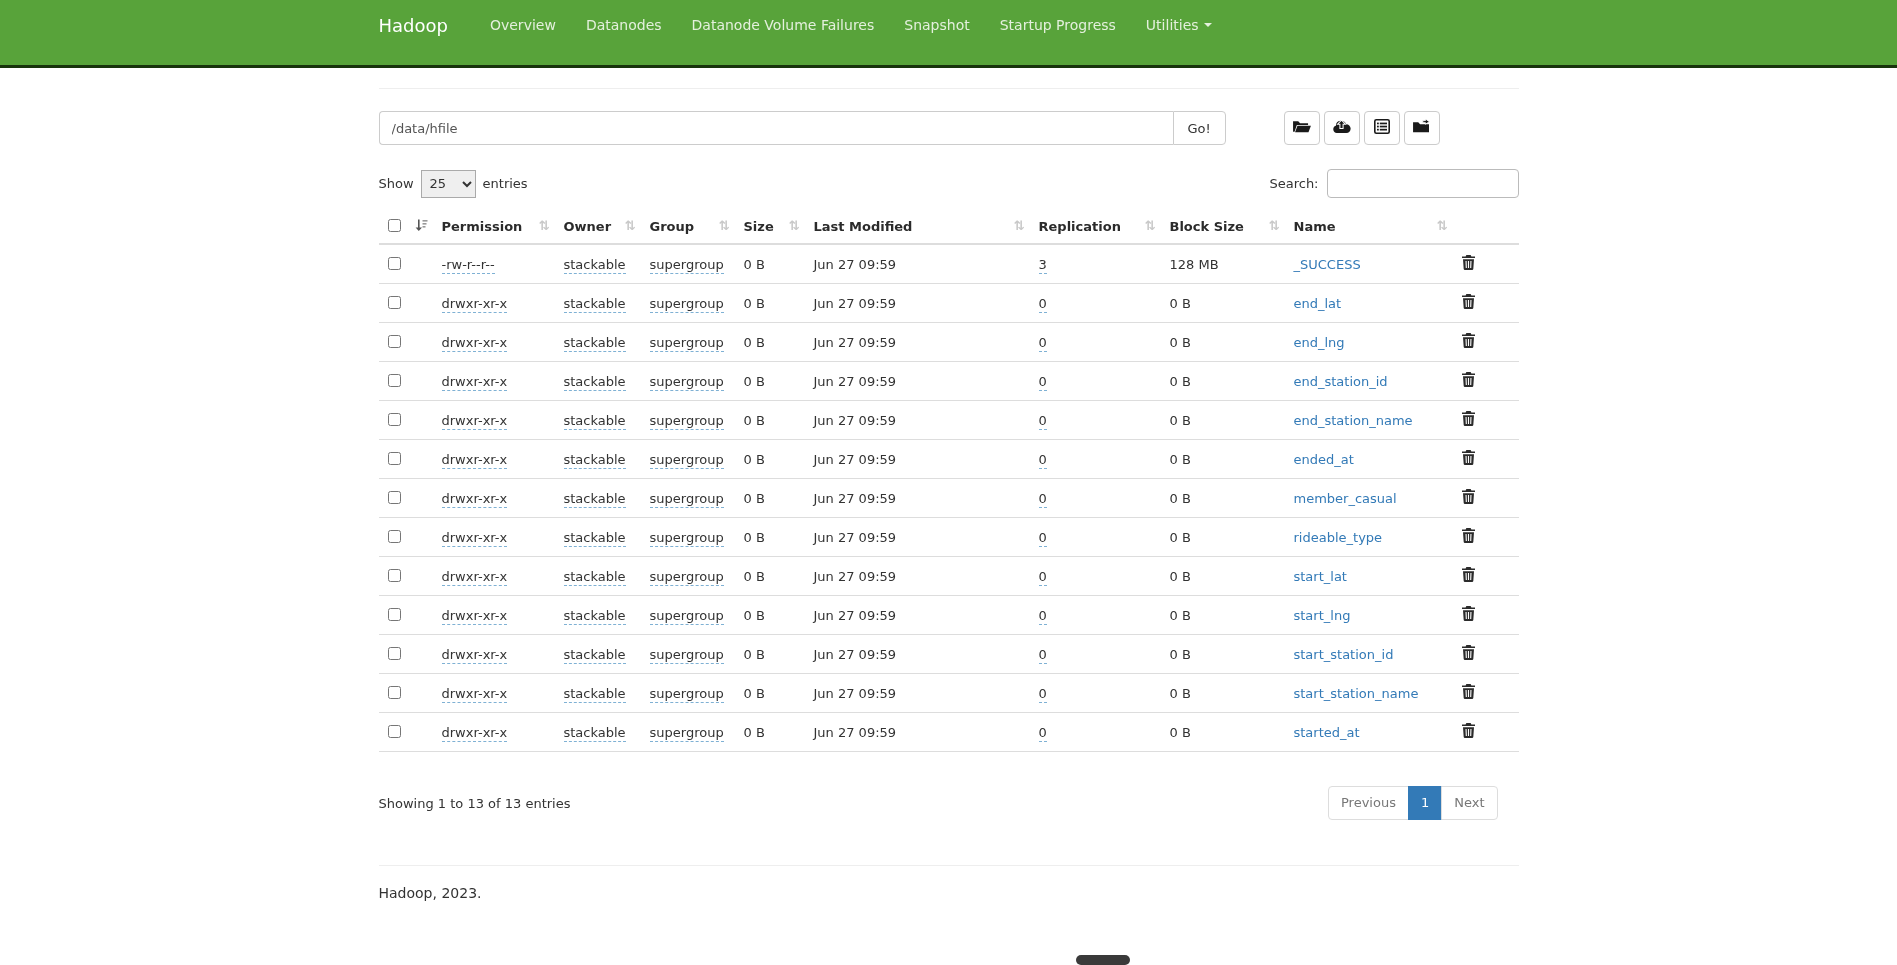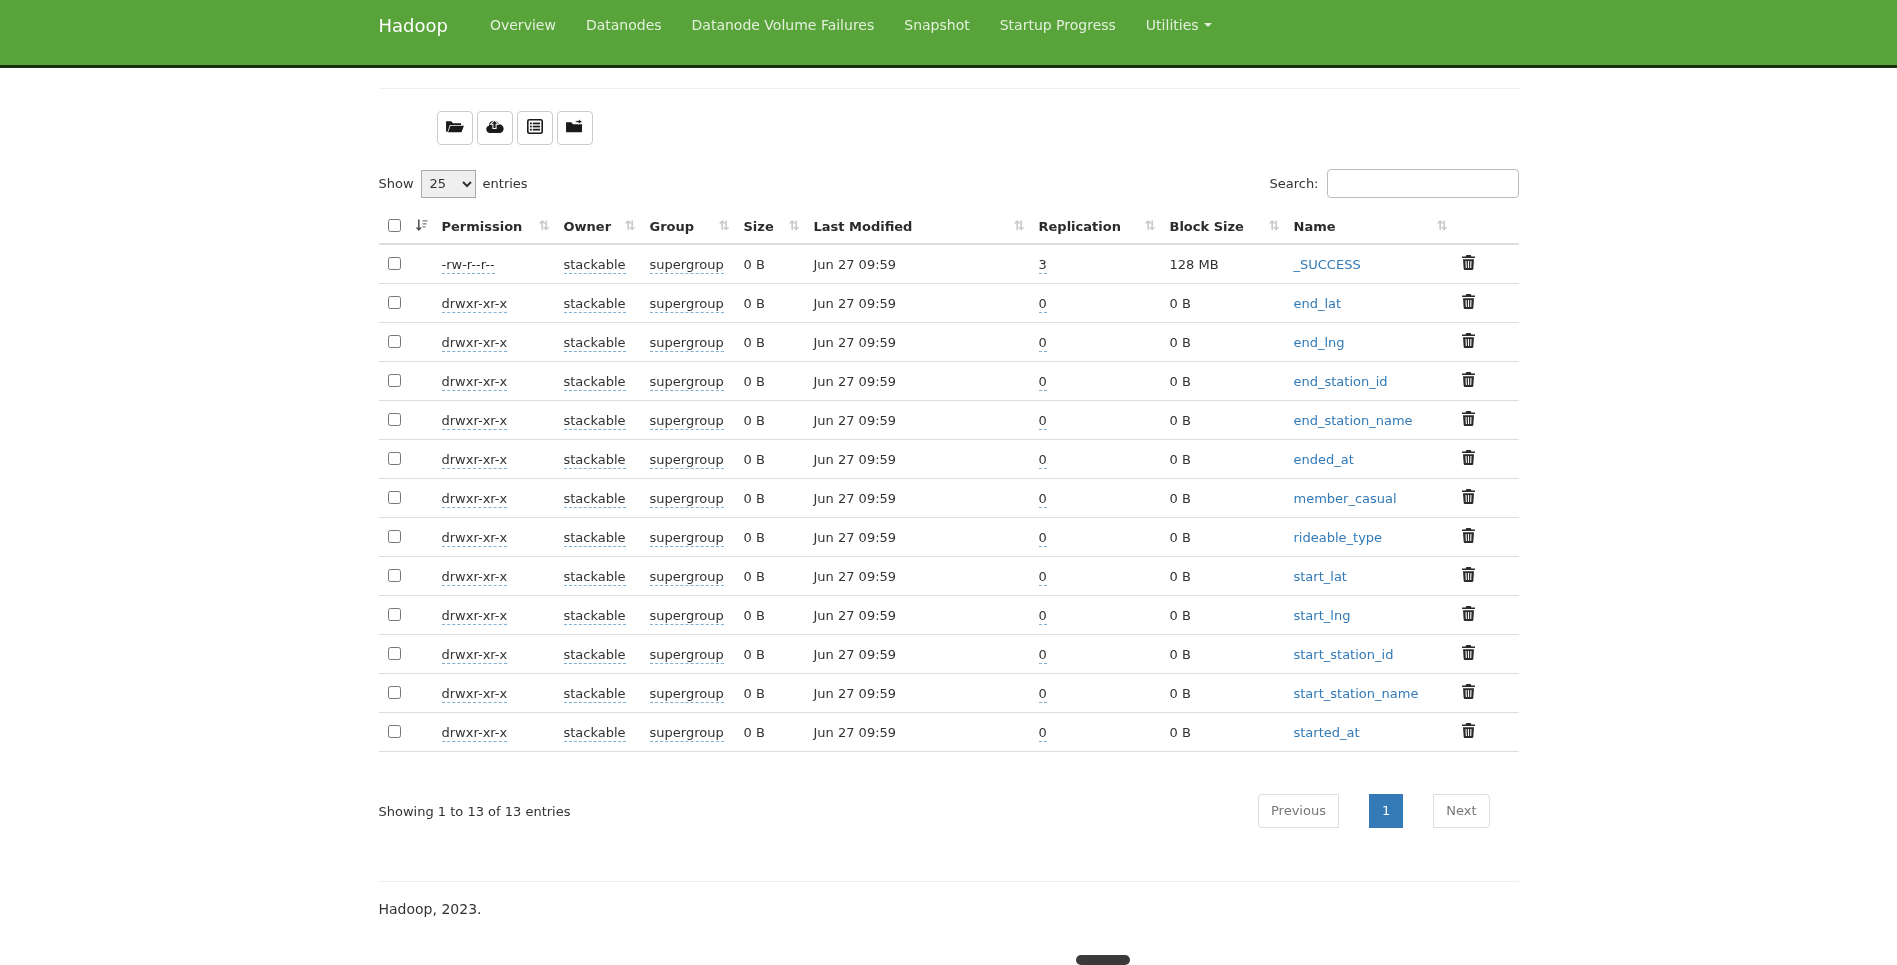--- a/index.html
+++ b/index.html
@@ -56,21 +56,21 @@
     overflow:hidden; white-space:nowrap; }
   .sort-both { position:absolute; right:6px; top:8px; color:#c9c9c9; font-size:13px; }
   .sort-asc-wrap { position:absolute; right:6px; top:8px; }
   .th-check input, .td-check input { width:13px; height:13px; margin:1px 0 0 1px; cursor:pointer; }
   .editable { border-bottom:1px dashed #7fb1d4; padding-bottom:1px; cursor:pointer;text-align:center; }
   .name-link { color:#337ab7; text-decoration:none; cursor:pointer; }
   .trash { cursor:pointer; display:inline-block; }
 
   
   .table-foot { display:flex; justify-content:space-between; align-items:center; margin-top:13px; }
-  .pagination { display:flex; list-style:none; margin:16px; padding:13px;gap:31px; }
+  .pagination { display:flex; list-style:none; margin:8px; padding:13px; }
   .pagination li { padding:6px 12px; border:1px solid #ddd; background:#fff;
     color:#777; font-size:13px; margin-left:-1px; cursor:pointer; line-height:20px; }
   .pagination li:first-child { border-radius:4px 0 0 4px; margin-left:0; }
   .pagination li:last-child { border-radius:0 4px 4px 0; }
   .pagination li.active { background:#337ab7; border-color:#337ab7; color:#fff; cursor:default; }
 
   .footer-rule { border:0; border-top:1px solid #eee; margin:24px 0 0; }
   .site-footer { margin:19px 0 0; font-size:14px; color:#333; }
 
   .dock-hint { position:absolute; left:1076px; top:955px; width:54px; height:10px;
@@ -103,20 +103,24 @@
           <span class="caret"></span>
         </li>
       </ul>
   </div>
 </nav>
 
 <div class="container">
   <hr class="rule">
 
   <div class="path-row">
+    <div class="input-group">
+      <input class="path-input" type="text" value="/data/hfile" style="">
+      <button class="go-btn">Go!</button>
+    </div>
     <div class="btn-toolbar">
       <button class="icon-btn" title="">
         <span>
           <svg width="19" height="15" viewBox="0 0 20 16" fill="#1a1a1a">
             <path d="M1 13.5 V2.5 h5.5 l2 2 H17 v2 H5 L2.6 13.5 Z"></path>
             <path d="M3.1 14 L5.7 7.3 H20 L17.4 14 Z"></path>
           </svg>
         </span>
       </button>
       <button class="icon-btn" title="">

